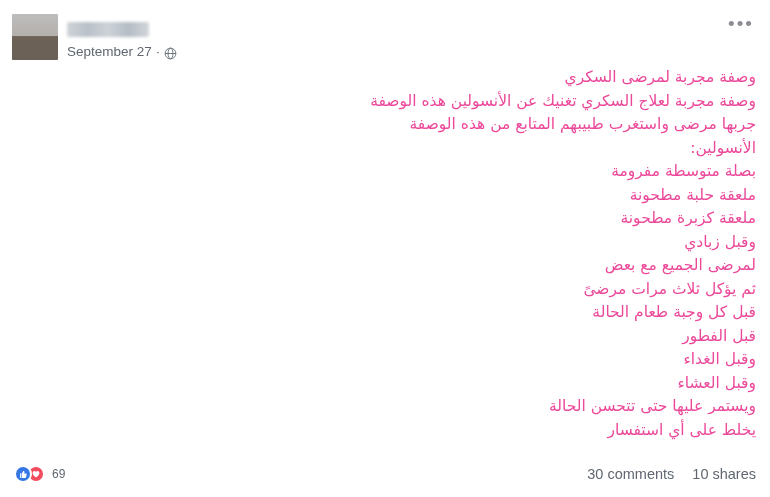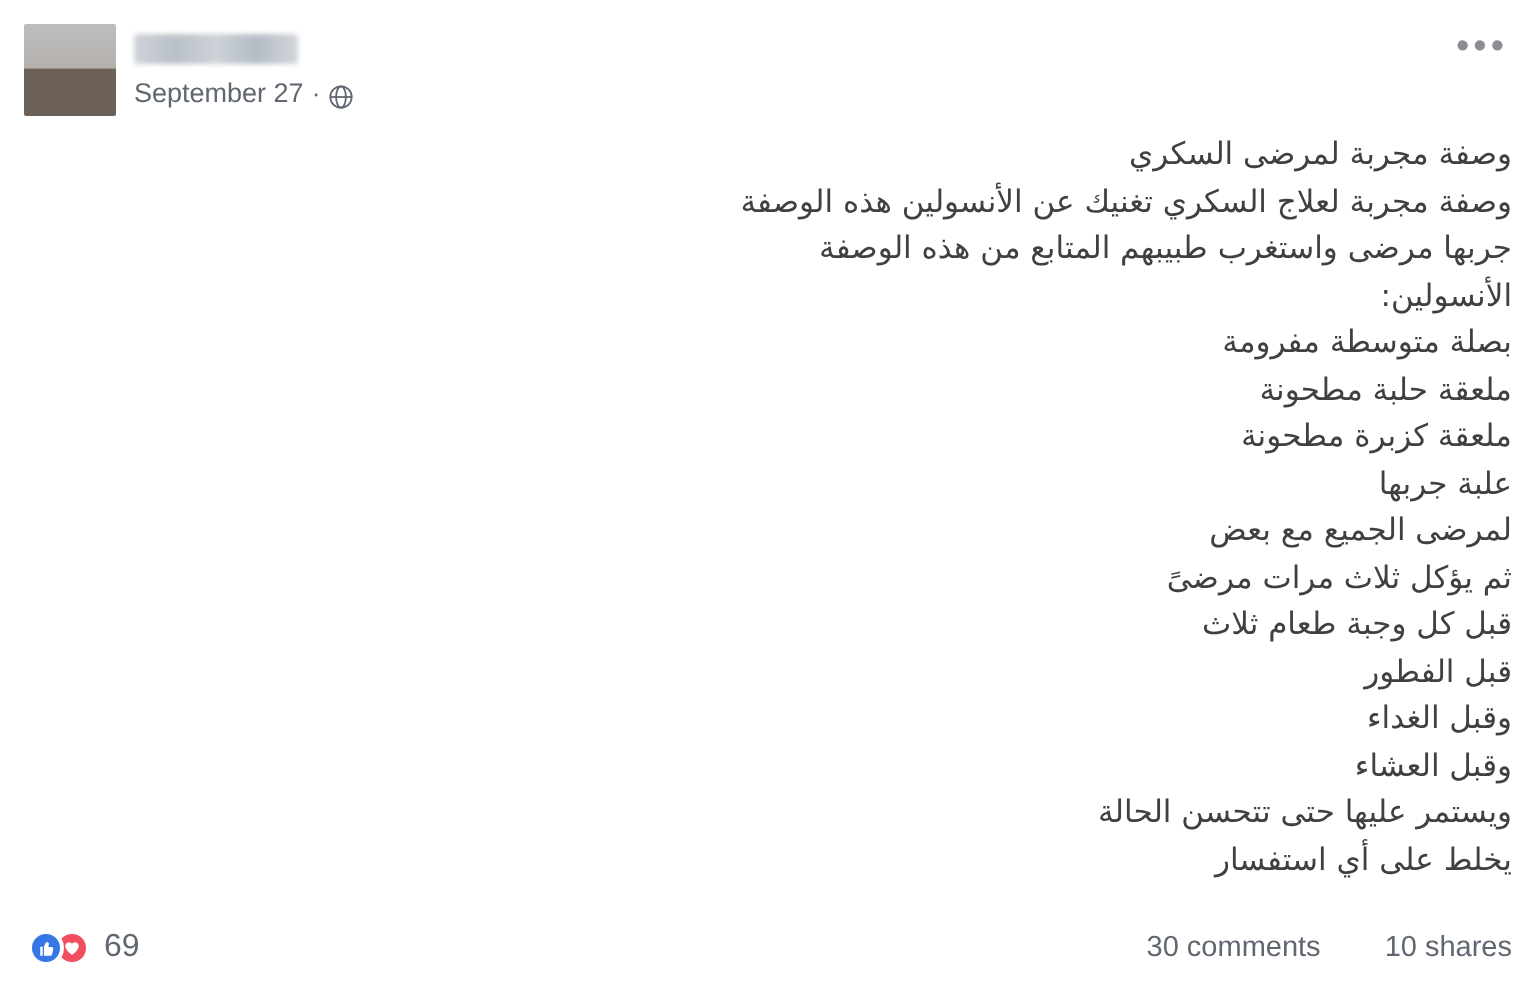--- a/index.html
+++ b/index.html
@@ -19,21 +19,21 @@
     position: relative;
     width: 770px;
     height: 497px;
     box-sizing: border-box;
     background: #ffffff;
   }
 
   
   .post-header {
     display: flex;
-    align-items: center;
+    align-items: flex-end;
     padding: 10px 12px 0 12px;
     height: 60px;
     box-sizing: border-box;
   }
   .avatar {
     width: 46px;
     height: 46px;
     background: linear-gradient(180deg, #bdbdbd 0%, #b4b0ac 48%, #6d6257 49%, #6a6057 100%);
     flex: 0 0 auto;
     margin-right: 9px;
@@ -89,21 +89,21 @@
     cursor: pointer;
   }
 
   
   .post-body {
     padding: 6px 14px 0 14px;
     direction: rtl;
     text-align: right;
     font-size: 15.5px;
     line-height: 23.5px;
-    color: #404040;
+    color: #ec4899;
     font-family: "DejaVu Sans", "Liberation Sans", sans-serif;
   }
   .post-body .line {
     white-space: pre-wrap;
     word-wrap: break-word;
   }
 
   
   .post-footer {
     position: absolute;
@@ -132,26 +132,26 @@
     align-items: center;
     justify-content: center;
     box-sizing: border-box;
   }
   .reaction-like { background: #3578e5; margin-right: -5px; z-index: 2; }
   .reaction-love { background: #f24c5f; z-index: 1; }
   .reaction-bubble svg { display: block; }
   .reaction-count {
     margin-left: 7px;
     color: #606770;
-    font-size: 16px;
+    font-size: 12px;
   }
   .footer-right {
     display: flex;
     align-items: flex-end;
-    gap: 32px;
+    gap: 18px;
   }
   .footer-link {
     color: #606770;
     font-size: 14.5px;
     cursor: pointer;
   }
 </style>
 </head>
 <body>
 
@@ -178,24 +178,24 @@
   <div class="menu-dots">•••</div>
 
   <div class="post-body">
     <div class="line">وصفة مجربة لمرضى السكري</div>
     <div class="line">وصفة مجربة لعلاج السكري تغنيك عن الأنسولين هذه الوصفة</div>
     <div class="line">جربها مرضى واستغرب طبيبهم المتابع من هذه الوصفة</div>
     <div class="line">الأنسولين:</div>
     <div class="line">بصلة متوسطة مفرومة</div>
     <div class="line">ملعقة حلبة مطحونة</div>
     <div class="line">ملعقة كزبرة مطحونة</div>
-    <div class="line">علبة جربها</div>
+    <div class="line">وقبل زبادي</div>
     <div class="line">لمرضى الجميع مع بعض</div>
     <div class="line">ثم يؤكل ثلاث مرات مرضىً</div>
-    <div class="line">قبل كل وجبة طعام ثلاث</div>
+    <div class="line">قبل كل وجبة طعام الحالة</div>
     <div class="line">قبل الفطور</div>
     <div class="line">وقبل الغداء</div>
     <div class="line">وقبل العشاء</div>
     <div class="line">ويستمر عليها حتى تتحسن الحالة</div>
     <div class="line">يخلط على أي استفسار</div>
   </div>
 
   <div class="post-footer">
     <div class="reactions">
       <span class="reaction-bubble reaction-like">

